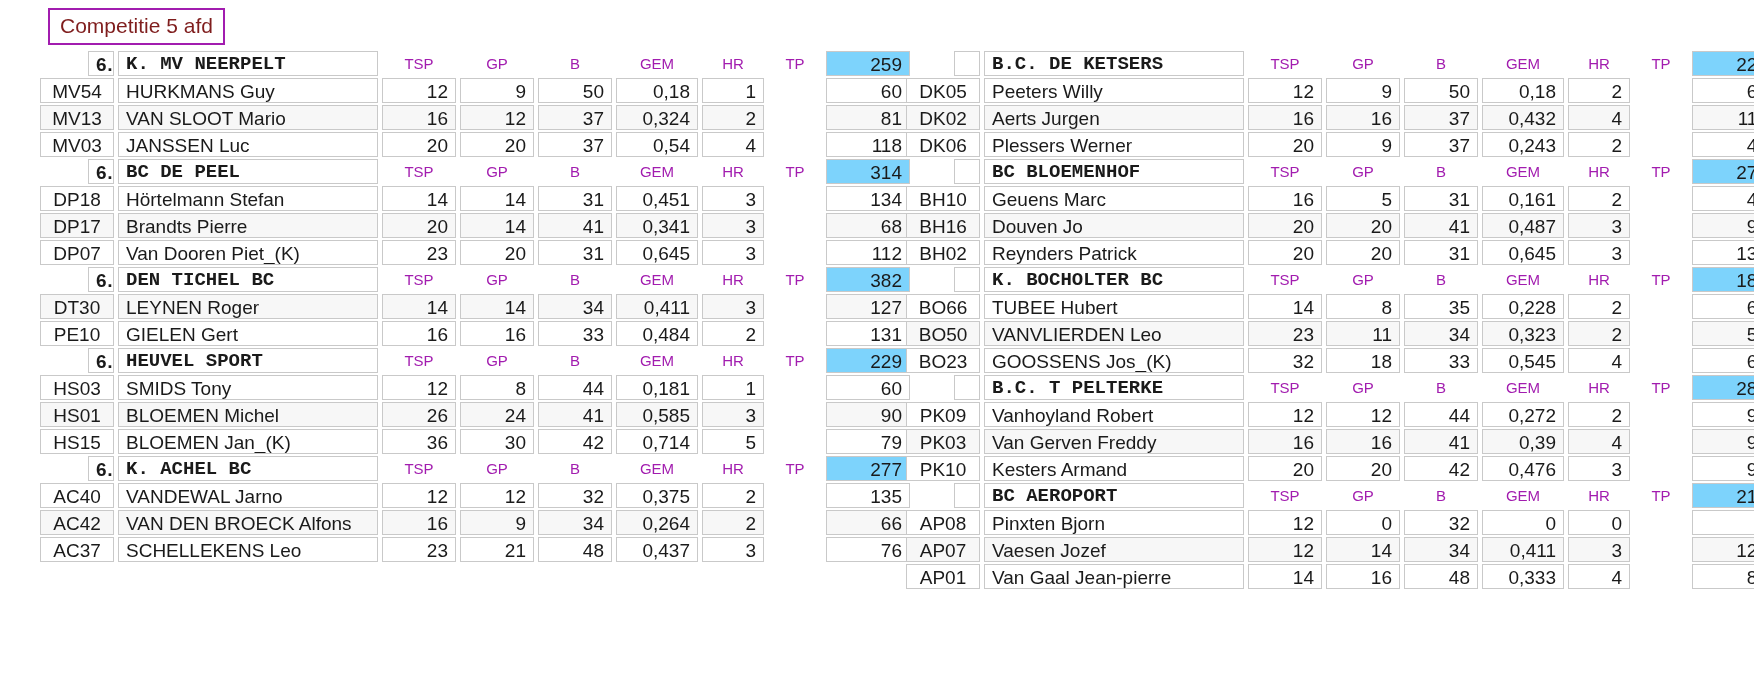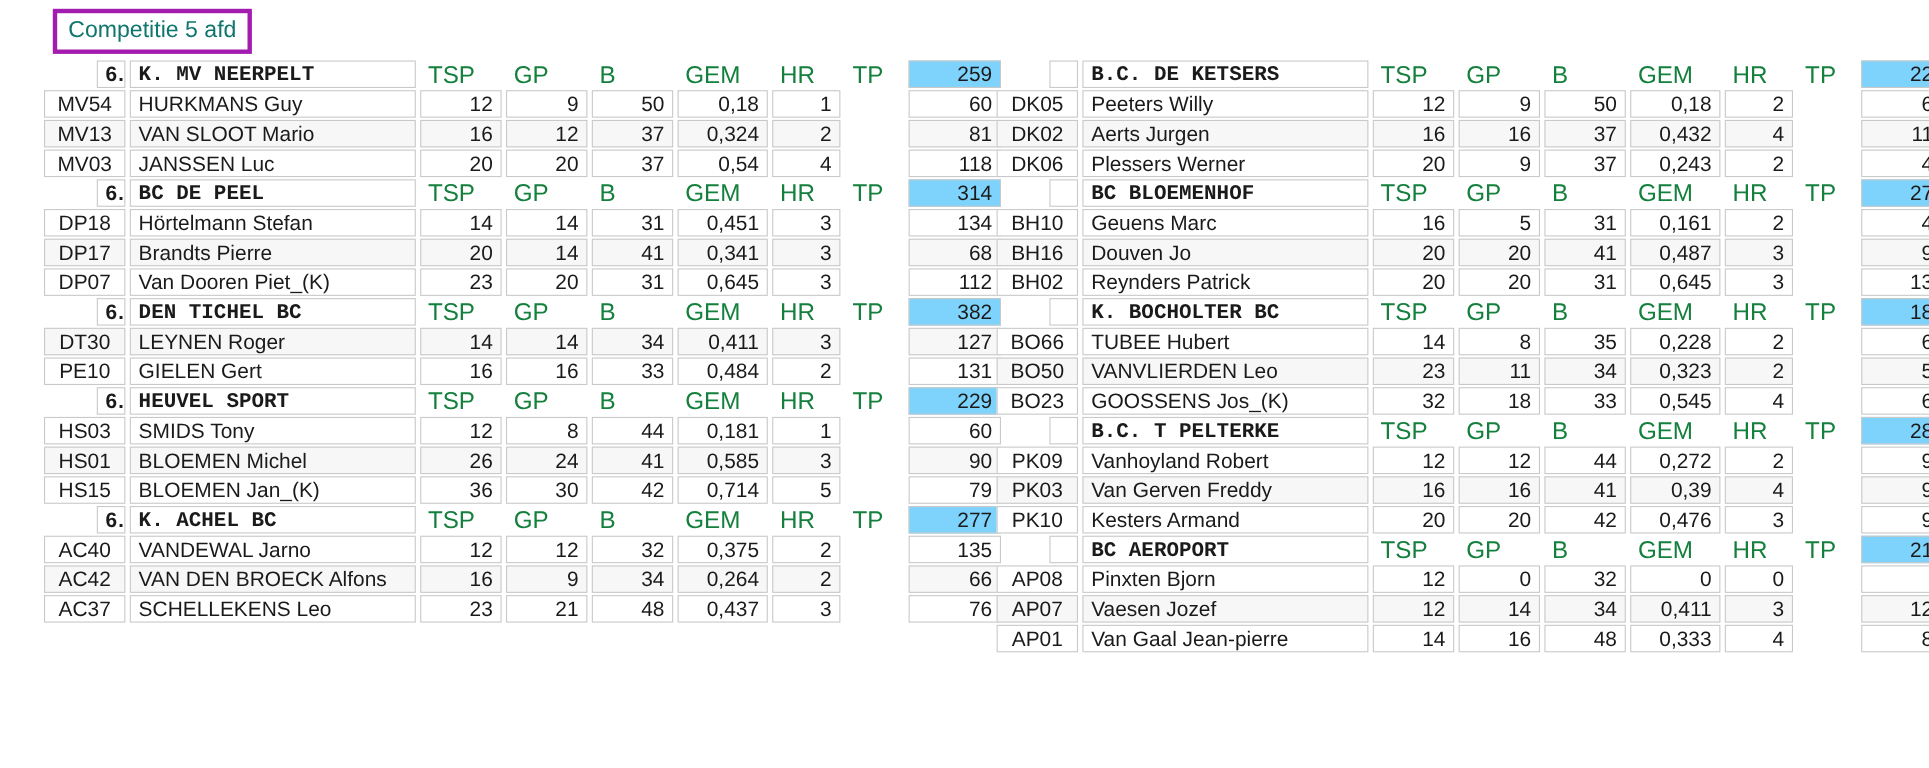--- a/index.html
+++ b/index.html
@@ -19,25 +19,25 @@
     position: relative;
     width: 1754px;
     height: 698px;
     padding: 0;
   }
   .title-wrap {
     padding: 8px 0 4px 48px;
   }
   .title-box {
     display: inline-block;
-    border: 4px solid #a21caf;
+    border: 2px solid #a21caf;
     background: #ffffff;
     padding: 4px 10px 5px 10px;
     font-size: 21px;
-    color: #0f766e;
+    color: #7f1d1d;
   }
   .grid {
     display: flex;
     flex-direction: row;
     gap: 0px;
     padding: 0 8px 0 36px;
   }
   .col {
     width: 852px;
   }
@@ -76,23 +76,23 @@
     text-align: right;
   }
   .ctr {
     text-align: center;
   }
   .plain {
     border: none;
     background: transparent;
   }
   .hdr-label {
-    color: #15803d;
-    text-align: left;
-    font-size: 22px;
+    color: #a21caf;
+    text-align: center;
+    font-size: 15px;
   }
   .team-code {
     text-align: right;
     font-weight: bold;
     margin-left: 48px;
   }
   .team-name {
     font-weight: bold;
     font-family: Liberation Mono, monospace;
   }

